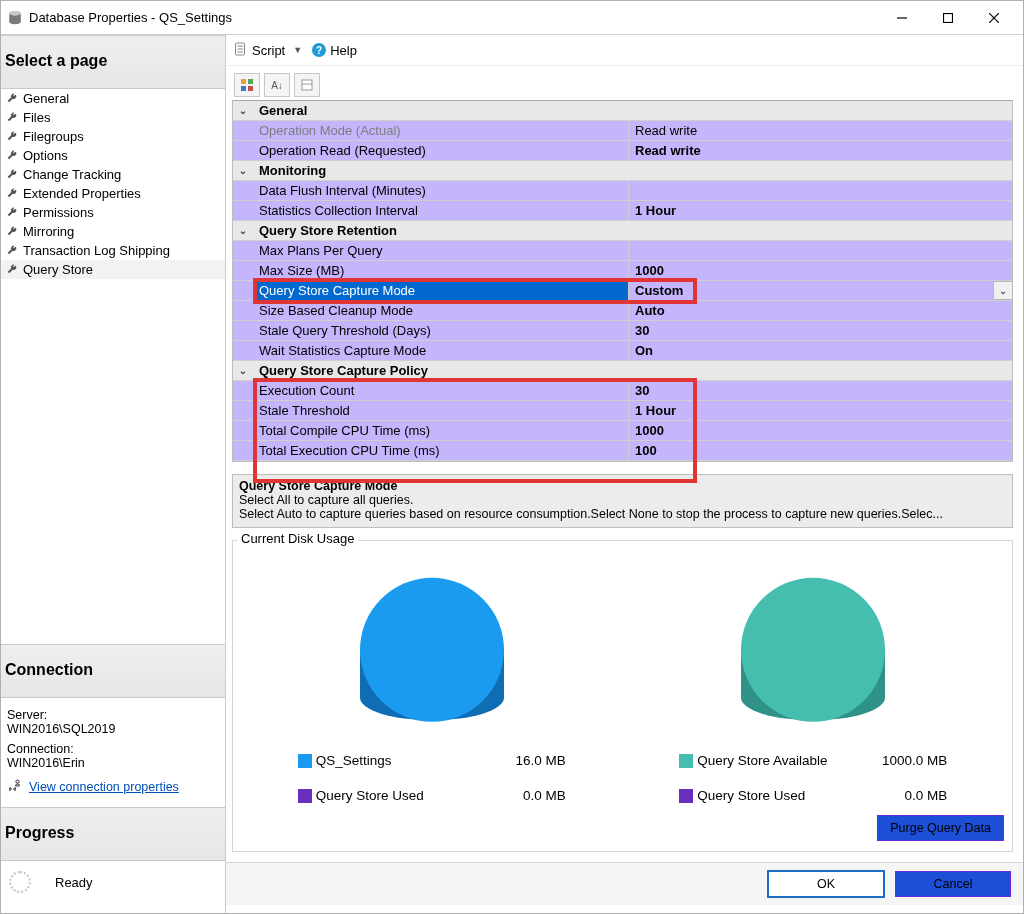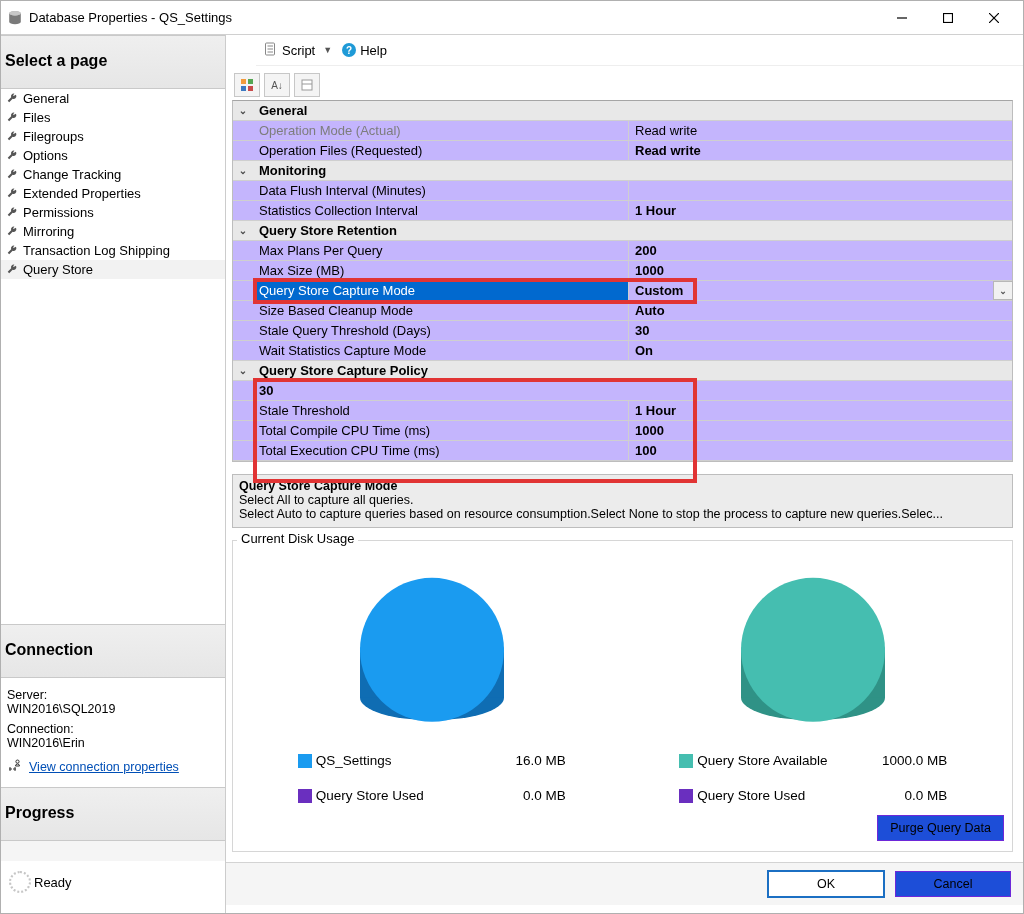--- a/index.html
+++ b/index.html
@@ -110,23 +110,22 @@
     margin-top: 8px;
     display: flex;
     align-items: center;
     gap: 6px;
   }
   .progress-block {
     background: #fff;
     padding: 10px 8px 20px 8px;
     display: flex;
     align-items: center;
-    gap: 3px;
+    gap: 24px;
     font-size: 13px;
-    margin-top: 20px;
   }
   .spinner {
     width: 18px;
     height: 18px;
     border: 2px dotted #c6c6c6;
     border-radius: 50%;
   }
   .right-pane {
     flex: 1;
     display: flex;
@@ -135,21 +134,20 @@
   }
   .toolbar {
     height: 30px;
     display: flex;
     align-items: center;
     gap: 10px;
     padding: 0 8px;
     background: #fff;
     border-bottom: 1px solid #eee;
     font-size: 13px;
-    margin-left: 30px;
   }
   .toolbar-item {
     display: flex;
     align-items: center;
     gap: 4px;
   }
   .help-icon {
     width: 14px;
     height: 14px;
     border-radius: 50%;
@@ -525,21 +523,21 @@
             <div class="caret">⌄</div>
             <div class="prop-name">General</div>
           </div>
           <div class="grow disabled">
             <div class="caret"></div>
             <div class="prop-name">Operation Mode (Actual)</div>
             <div class="prop-val">Read write</div>
           </div>
           <div class="grow bold">
             <div class="caret"></div>
-            <div class="prop-name">Operation Files (Requested)</div>
+            <div class="prop-name">Operation Read (Requested)</div>
             <div class="prop-val">Read write</div>
           </div>
 
           <div class="grow category">
             <div class="caret">⌄</div>
             <div class="prop-name">Monitoring</div>
           </div>
           <div class="grow bold">
             <div class="caret"></div>
             <div class="prop-name">Data Flush Interval (Minutes)</div>
@@ -550,21 +548,20 @@
             <div class="prop-val">1 Hour</div>
           </div>
 
           <div class="grow category">
             <div class="caret">⌄</div>
             <div class="prop-name">Query Store Retention</div>
           </div>
           <div class="grow bold">
             <div class="caret"></div>
             <div class="prop-name">Max Plans Per Query</div>
-            <div class="prop-val">200</div>
           </div>
           <div class="grow bold">
             <div class="caret"></div>
             <div class="prop-name">Max Size (MB)</div>
             <div class="prop-val">1000</div>
           </div>
           <div class="grow selected bold">
             <div class="caret"></div>
             <div class="prop-name">Query Store Capture Mode</div>
             <div class="prop-val">
@@ -587,20 +584,21 @@
             <div class="prop-name">Wait Statistics Capture Mode</div>
             <div class="prop-val">On</div>
           </div>
 
           <div class="grow category">
             <div class="caret">⌄</div>
             <div class="prop-name">Query Store Capture Policy</div>
           </div>
           <div class="grow bold">
             <div class="caret"></div>
+            <div class="prop-name">Execution Count</div>
             <div class="prop-val">30</div>
           </div>
           <div class="grow bold">
             <div class="caret"></div>
             <div class="prop-name">Stale Threshold</div>
             <div class="prop-val">1 Hour</div>
           </div>
           <div class="grow bold">
             <div class="caret"></div>
             <div class="prop-name">Total Compile CPU Time (ms)</div>

